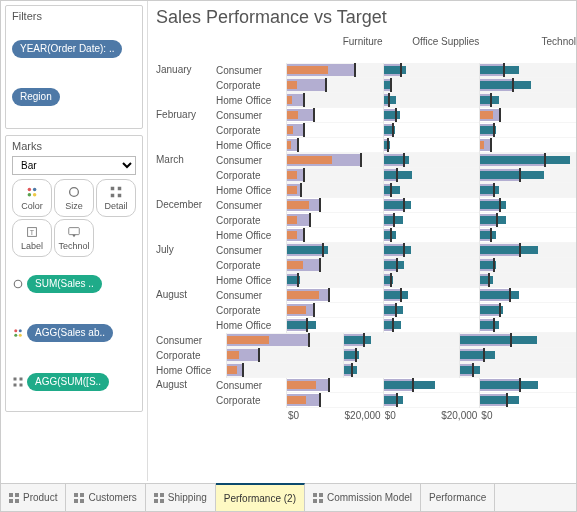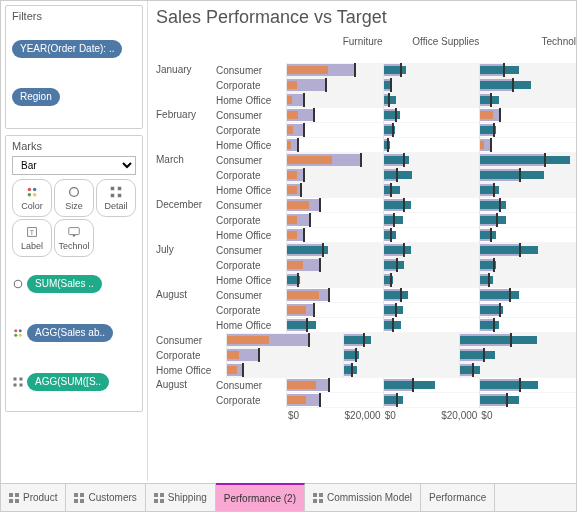--- a/index.html
+++ b/index.html
@@ -195,23 +195,23 @@
     padding: 0 8px;
     display: flex;
     align-items: center;
     gap: 4px;
     background: #f5f5f5;
     color: #555;
     cursor: pointer;
     white-space: nowrap;
   }
   .tab.active {
-    background: #f9a8d4;
+    background: #fef9c3;
     color: #333;
-    border-top: 2px solid #a21caf;
+    border-top: 2px solid #0c4a6e;
     margin-top: -1px;
   }
   .tab svg { width: 10px; height: 10px; }
 </style>
 </head>
 <body>
 
 <div class="layout">
 
   <div class="left">

